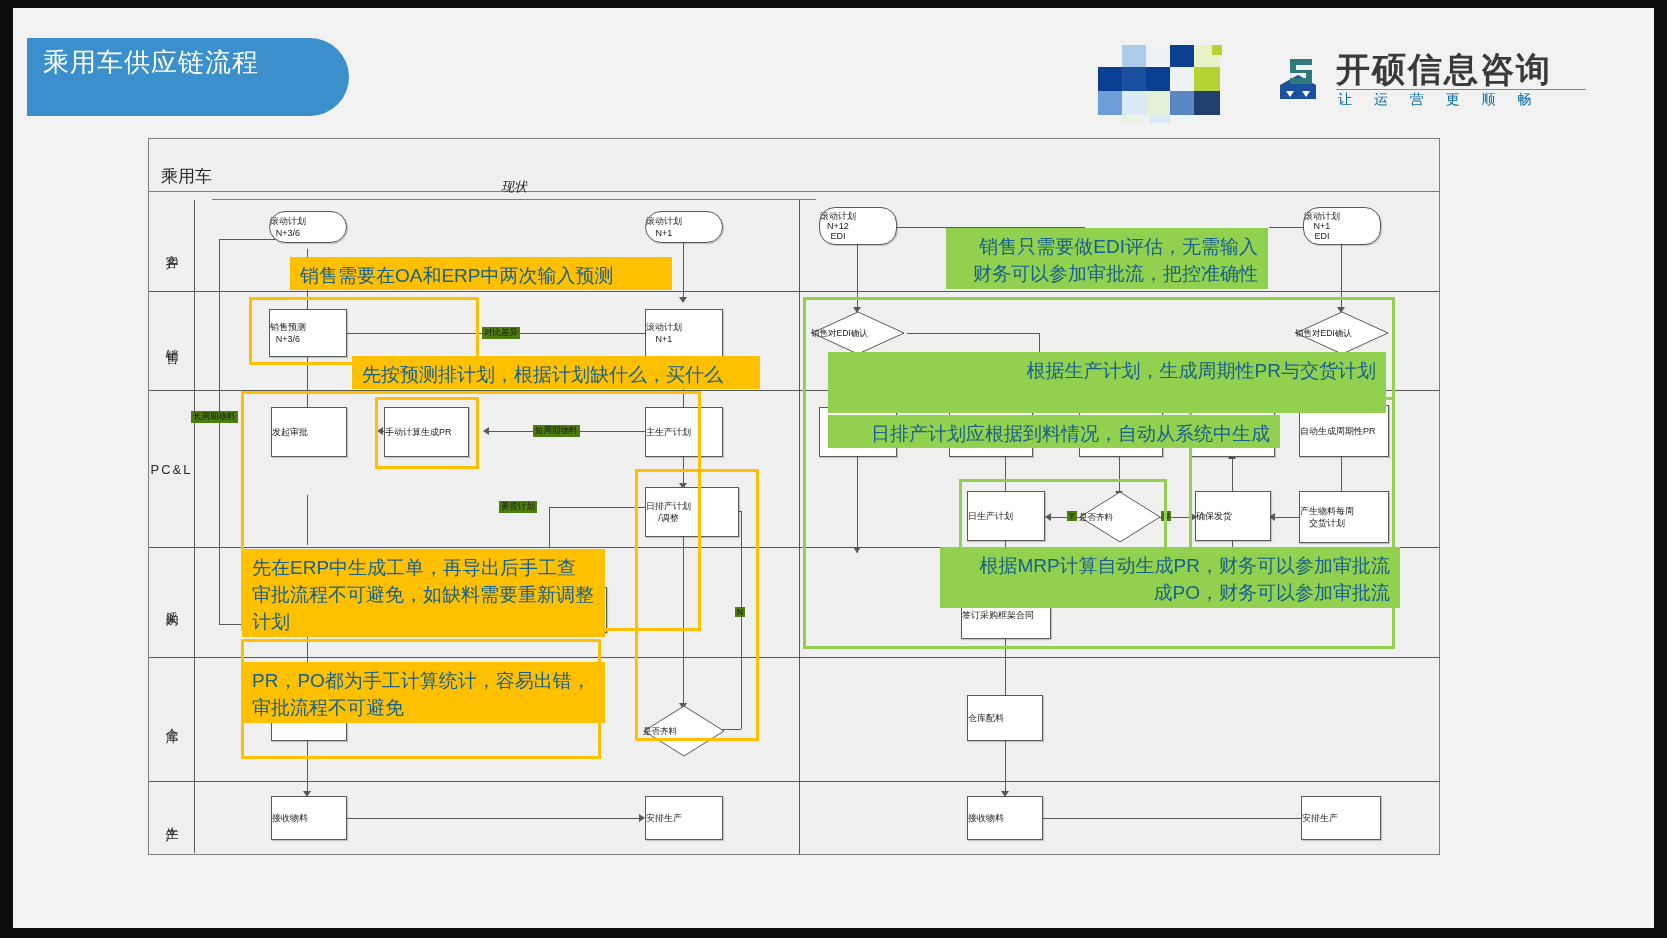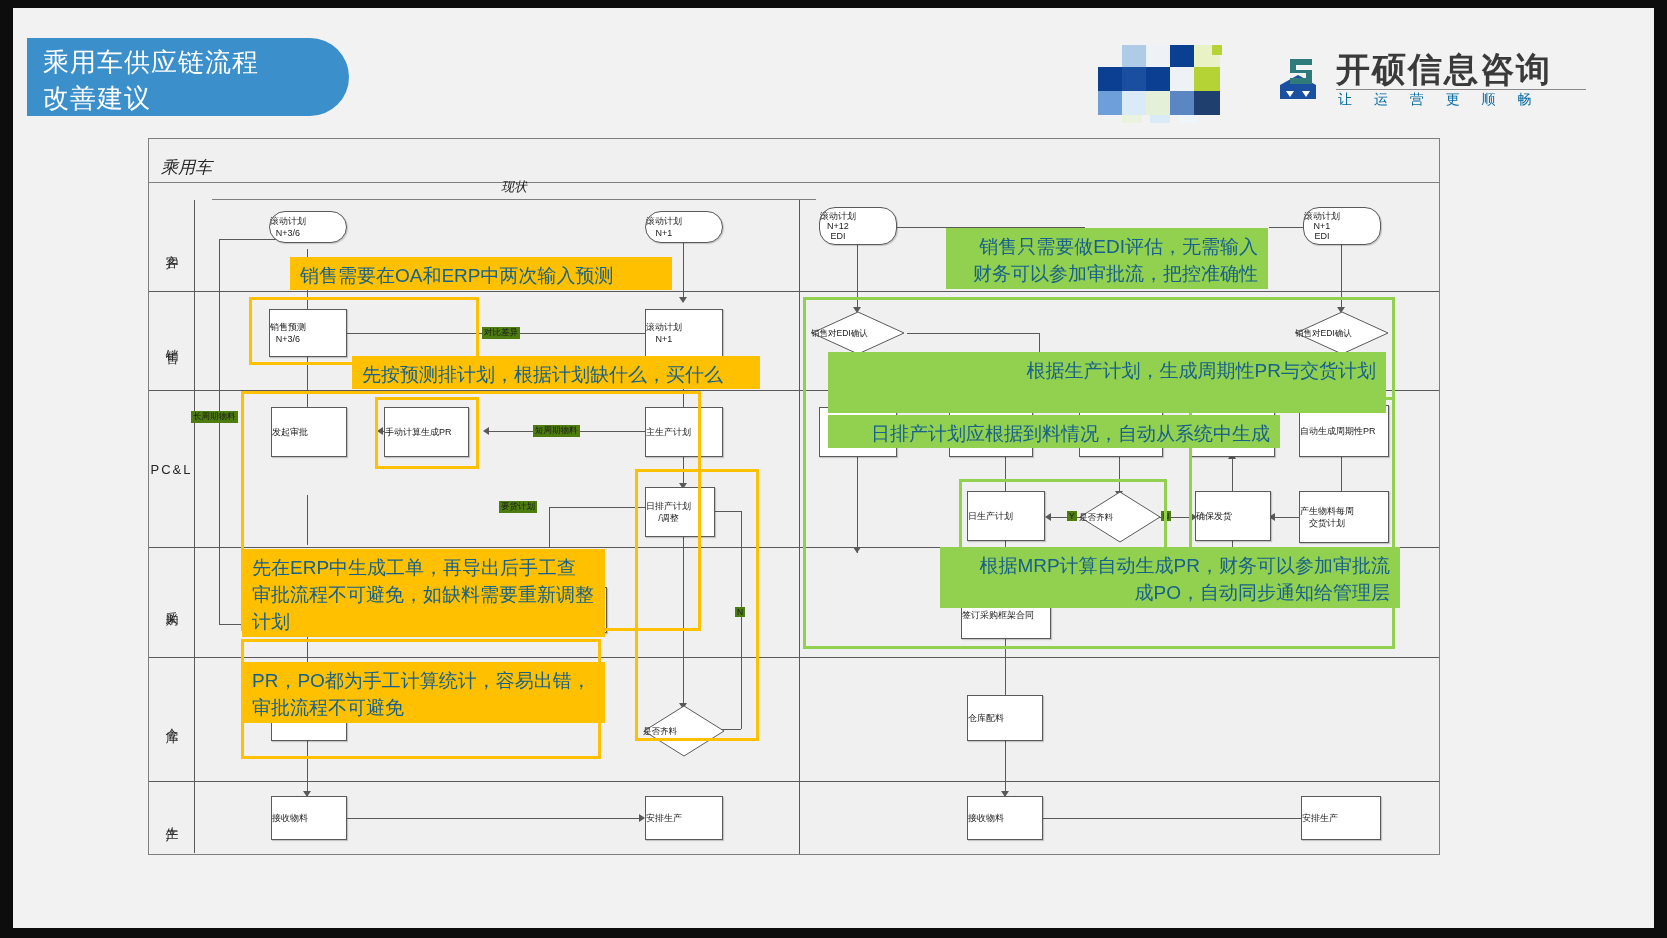--- a/index.html
+++ b/index.html
@@ -34,21 +34,21 @@
   .logo-squares{position:absolute;left:1098px;top:45px;width:124px;height:72px;}
   .logo-squares i{position:absolute;display:block;}
   .brand{position:absolute;left:1270px;top:45px;width:260px;height:72px;}
   .brand-mark{position:absolute;left:0;top:6px;width:56px;height:56px;}
   .brand-text{position:absolute;left:66px;top:2px;color:#3a3a3a;font-size:34px;font-weight:bold;letter-spacing:2px;white-space:nowrap;}
   .brand-sub{position:absolute;left:68px;top:46px;color:#0369a1;font-size:14px;letter-spacing:9px;white-space:nowrap;}
   .brand-rule{position:absolute;left:66px;top:44px;width:250px;height:1px;background:#8a8a8a;}
 
   
   .frame{position:absolute;left:148px;top:138px;width:1290px;height:715px;background:#f0f0f0;border:1px solid #7f7f7f;}
-  .frame-title{position:absolute;left:0;top:8px;width:1290px;height:36px;border-bottom:1px solid #7f7f7f;box-sizing:border-box;font-style:italic;}
+  .frame-title{position:absolute;left:0;top:17px;width:1290px;height:36px;border-bottom:1px solid #7f7f7f;box-sizing:border-box;}
   .frame-title span{position:absolute;left:12px;top:9px;font-size:17px;color:#262626;}
 
   .hdr{position:absolute;top:36px;height:25px;border-bottom:1px solid #7f7f7f;box-sizing:border-box;
        display:flex;align-items:center;justify-content:center;font-size:13px;color:#262626;}
   .hdr-cur{left:63px;width:604px;font-style:italic;}
   .hdr-imp{left:650px;width:640px;}
 
   .lane{position:absolute;left:0;width:1290px;border-bottom:1px solid #595959;box-sizing:border-box;}
   .lane-label{position:absolute;left:0;top:0;width:46px;height:100%;border-right:1px solid #595959;box-sizing:border-box;
       display:flex;align-items:center;justify-content:center;}
@@ -91,21 +91,20 @@
 
 <div class="slide">
 
   <div class="edge-top"></div>
   <div class="edge-left"></div>
   <div class="edge-right"></div>
   <div class="edge-bottom"></div>
 
   <div class="title-banner">
     <div>乘用车供应链流程</div>
-    <div>改善建议</div>
   </div>
 
   <div class="logo-squares">
     <i style="left:24px;top:0;width:24px;height:22px;background:#aecbe8;"></i>
     <i style="left:48px;top:0;width:24px;height:22px;background:#eef2f7;"></i>
     <i style="left:72px;top:0;width:24px;height:22px;background:#0b3f91;"></i>
     <i style="left:96px;top:0;width:26px;height:22px;background:#e9f2c4;"></i>
     <i style="left:114px;top:0;width:10px;height:10px;background:#b5d334;"></i>
     <i style="left:0;top:22px;width:24px;height:24px;background:#0b3f91;"></i>
     <i style="left:24px;top:22px;width:24px;height:24px;background:#1a4fa0;"></i>
@@ -236,21 +235,21 @@
     </div>
     <div class="node" style="left:122px;top:268px;width:76px;height:50px;">
       <span>发起审批</span>
     </div>
     <div class="node" style="left:235px;top:268px;width:85px;height:50px;">
       <span>手动计算生成PR</span>
     </div>
     <div class="node" style="left:496px;top:268px;width:78px;height:50px;">
       <span>主生产计划</span>
     </div>
-    <div class="node" style="left:496px;top:348px;width:70px;height:50px;">
+    <div class="node" style="left:496px;top:348px;width:94px;height:50px;">
       <span style="white-space:pre-line;">日排产计划
 /调整</span>
     </div>
     <div class="node" style="left:122px;top:448px;width:76px;height:46px;">
         <span></span>
       </div>
     <div class="node" style="left:244px;top:448px;width:76px;height:46px;">
         <span></span>
       </div>
     <div class="node" style="left:378px;top:448px;width:80px;height:46px;">
@@ -417,16 +416,16 @@
     <div>财务可以参加审批流，把控准确性</div>
   </div>
   <div class="callout green" style="left:828px;top:352px;width:558px;height:61px;">
     <div>根据生产计划，生成周期性PR与交货计划</div>
   </div>
   <div class="callout green" style="left:828px;top:415px;width:452px;height:33px;">
     <div>日排产计划应根据到料情况，自动从系统中生成</div>
   </div>
   <div class="callout green" style="left:940px;top:547px;width:460px;height:61px;">
     <div>根据MRP计算自动生成PR，财务可以参加审批流</div>
-    <div>成PO，自动同步通知给管理层</div>
+    <div>成PO，财务可以参加审批流</div>
   </div>
 
 </div>
 
 </body></html>

